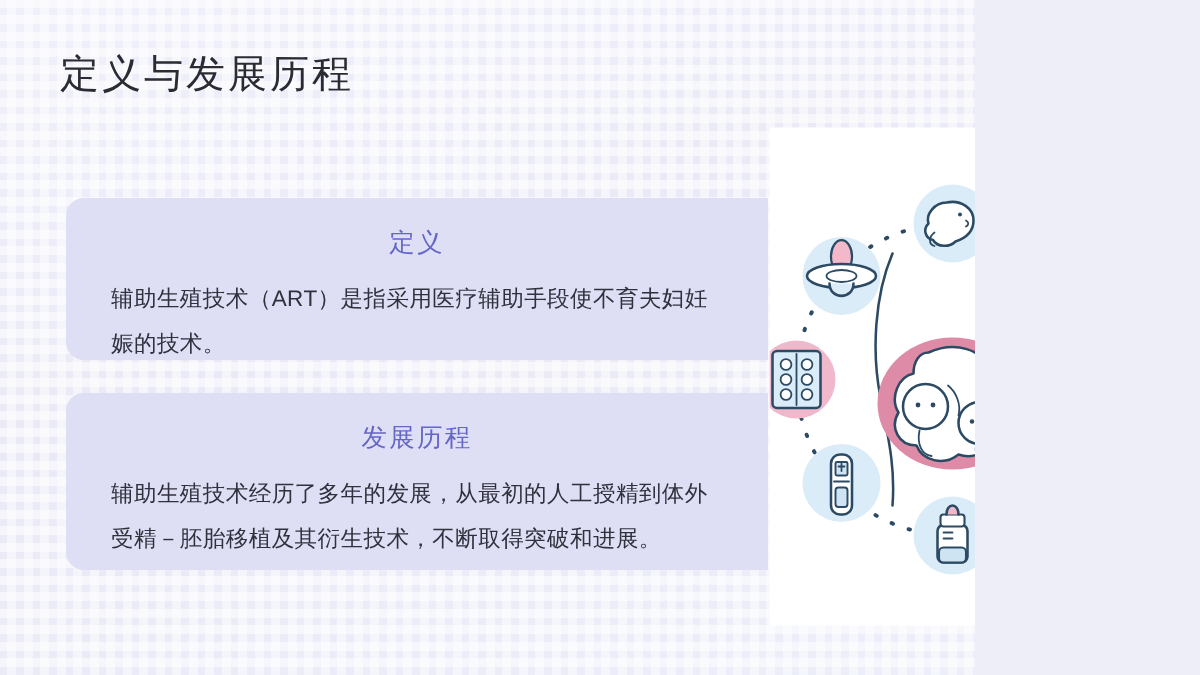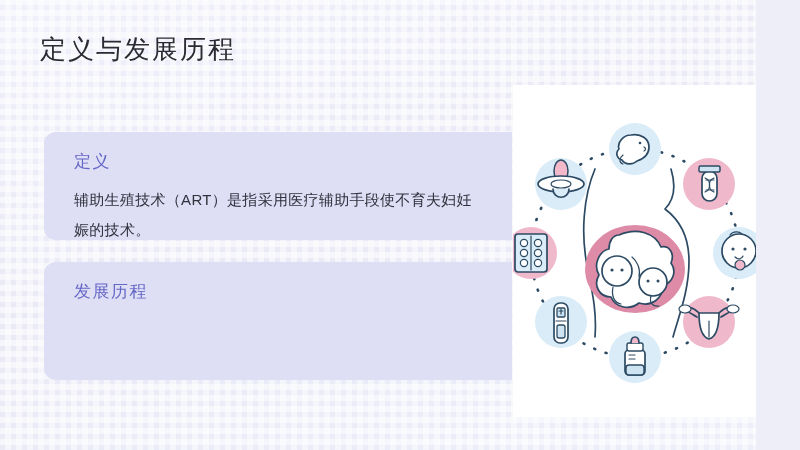--- a/index.html
+++ b/index.html
@@ -10,21 +10,21 @@
   body {
     width: 800px;
     height: 450px;
     overflow: hidden;
     font-family: "Liberation Sans", "DejaVu Sans", sans-serif;
     background: #eeeef8;
   }
 
   #slide {
     position: relative;
-    width: 756px;
+    width: 650px;
     height: 450px;
     background-color: #ecedf8;
     background-image:
       repeating-linear-gradient(0deg,
         rgba(255,255,255,0.00) 0px,
         rgba(255,255,255,0.00) 5px,
         rgba(255,255,255,0.55) 5px,
         rgba(255,255,255,0.55) 11px),
       repeating-linear-gradient(90deg,
         rgba(255,255,255,0.00) 0px,
@@ -60,20 +60,21 @@
   #card-definition { top: 132px; height: 108px; }
   #card-history    { top: 262px; height: 118px; }
 
   .card-heading {
     font-size: 17px;
     color: #6567c6;
     letter-spacing: 1.5px;
     margin: 4px 0 12px 0;
     font-weight: 400;
     white-space: nowrap;
+    text-align: center;
   }
   .card-body {
     font-size: 15px;
     line-height: 2.0;
     color: #30313c;
     letter-spacing: 0.3px;
     margin: 0;
   }
 
   
@@ -112,20 +113,21 @@
 
   <div id="page-title">定义与发展历程</div>
 
   <div class="card" id="card-definition">
     <div class="card-heading">定义</div>
     <p class="card-body">辅助生殖技术（ART）是指采用医疗辅助手段使不育夫妇妊娠的技术。</p>
   </div>
 
   <div class="card" id="card-history">
     <div class="card-heading">发展历程</div>
+    <p class="card-body">辅助生殖技术经历了多年的发展，从最初的人工授精到体外受精－胚胎移植及其衍生技术，不断取得突破和进展。</p>
   </div>
 
 
   <div id="illustration-panel">
     <svg id="illustration-svg" viewBox="0 0 244 332" xmlns="http://www.w3.org/2000/svg">
 
       <defs>
         <style>
           .ln   { fill:none; stroke:#2c4a63; stroke-width:1.7; stroke-linecap:round; stroke-linejoin:round; }
           .lnt  { fill:none; stroke:#2c4a63; stroke-width:1.2; stroke-linecap:round; stroke-linejoin:round; }

